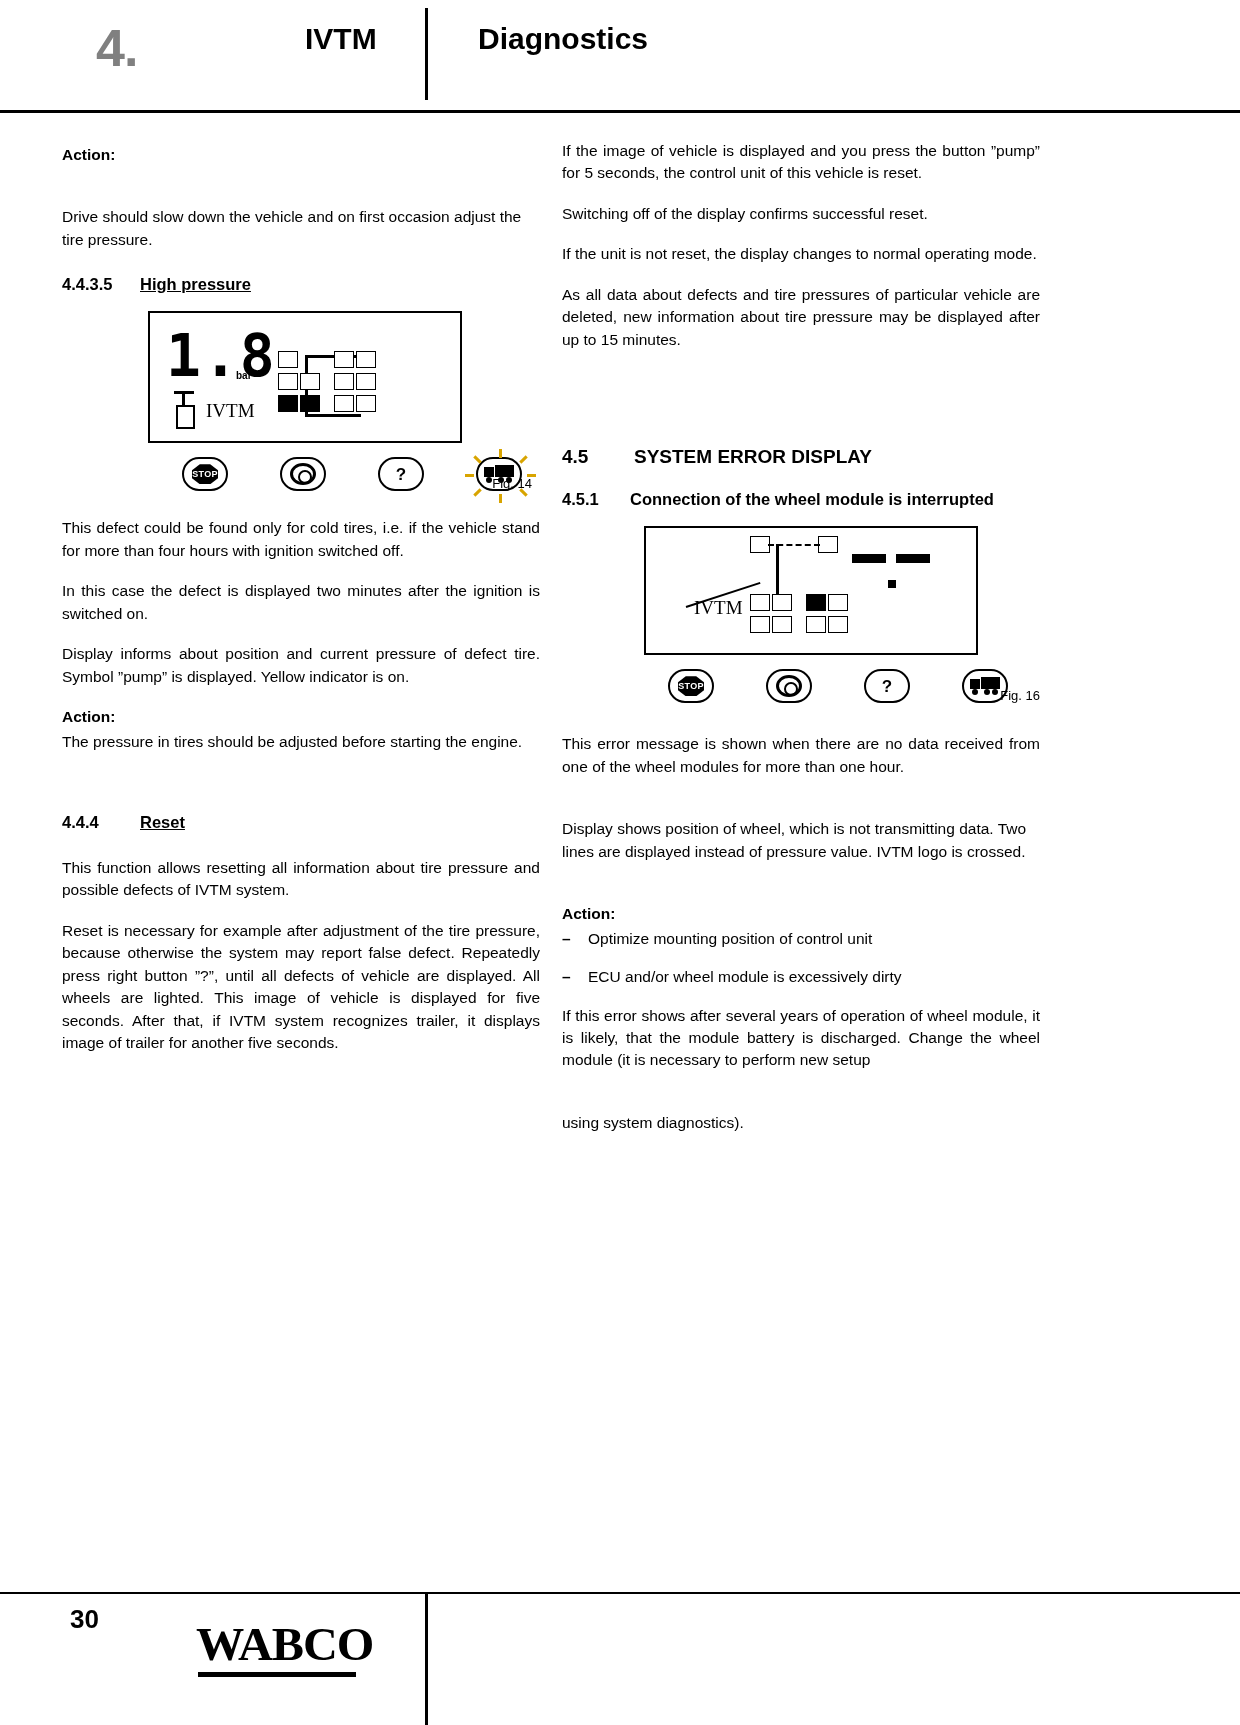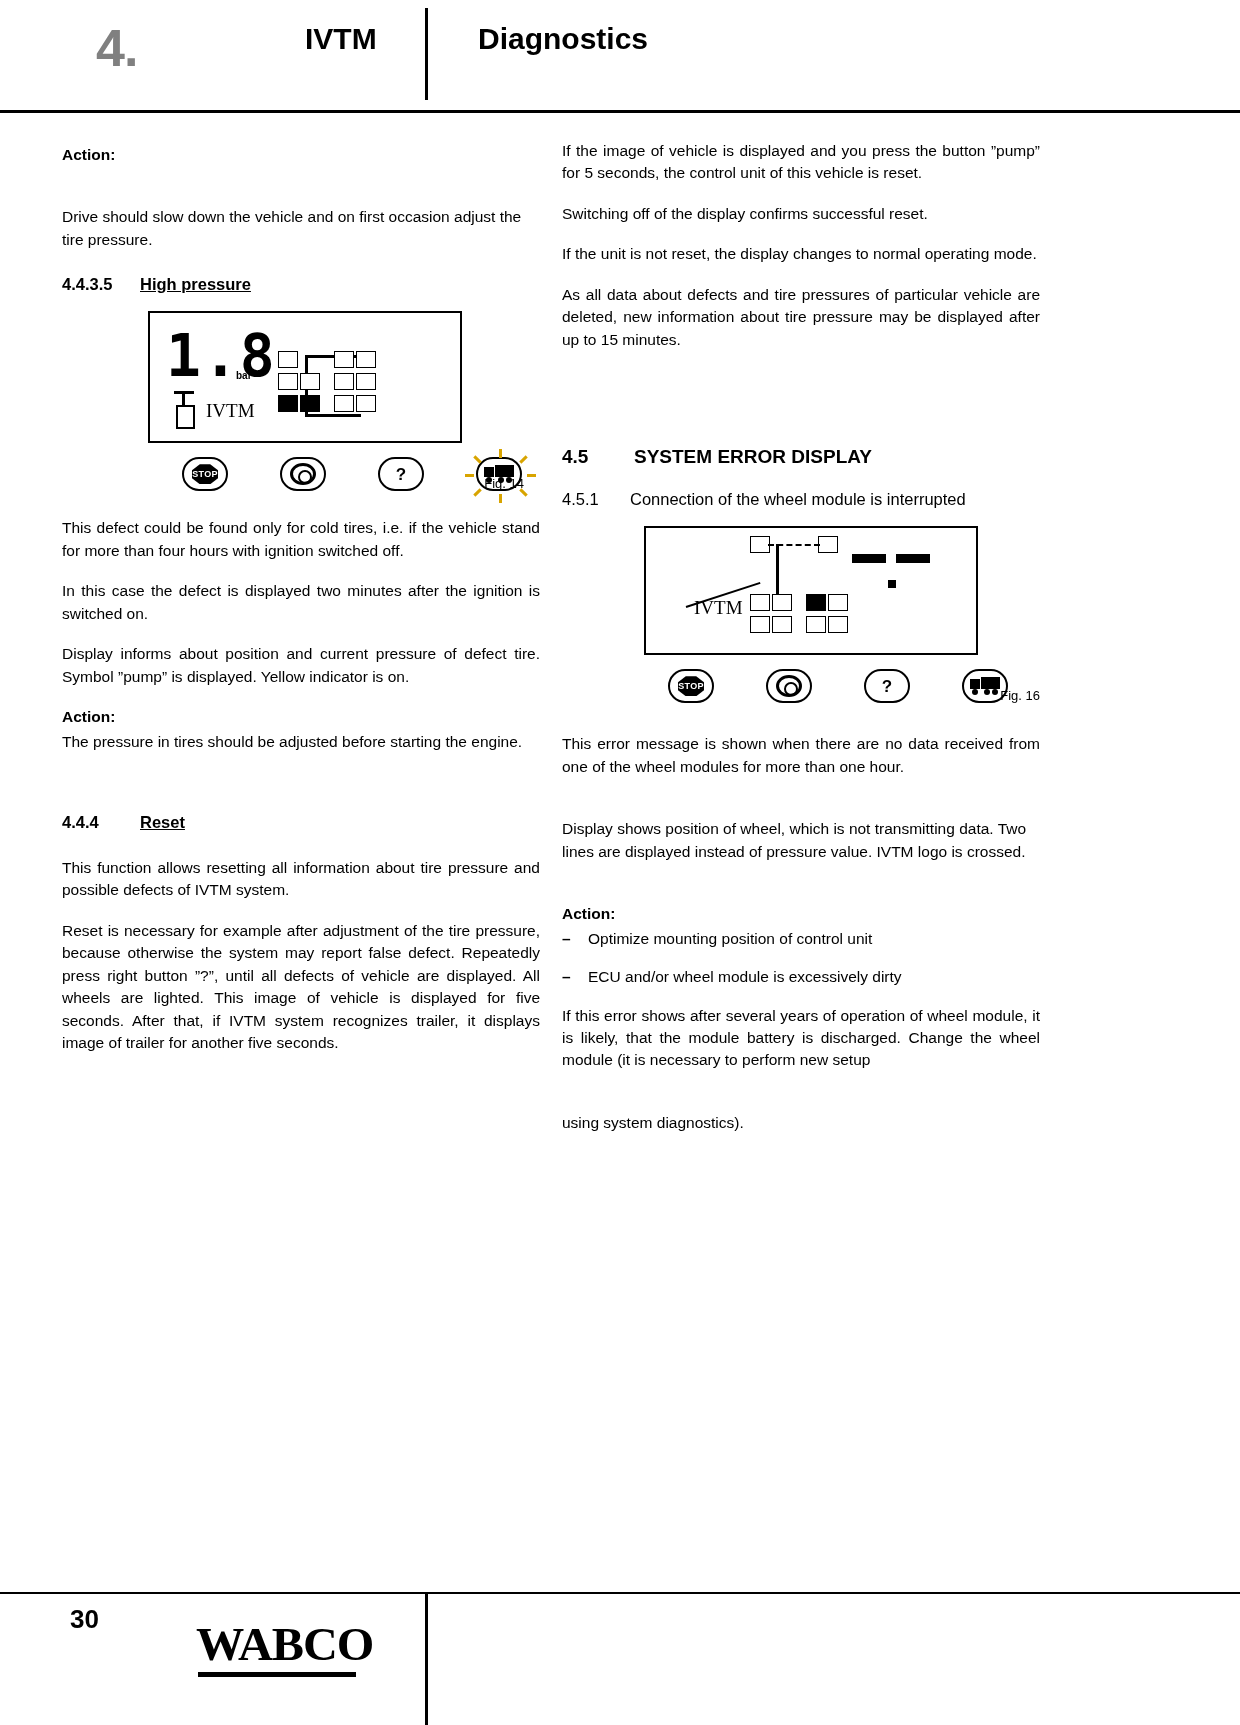--- a/index.html
+++ b/index.html
@@ -85,21 +85,21 @@
   }
   h3.sec .num { display: inline-block; min-width: 78px; }
   h2.bigsec {
     font-size: 19px;
     font-weight: bold;
     margin: 30px 0 18px 0;
   }
   h2.bigsec .num { display: inline-block; min-width: 72px; }
   h3.sub {
     font-size: 16.5px;
-    font-weight: normal;
+    font-weight: bold;
     margin: 0 0 16px 0;
     line-height: 1.3;
   }
   h3.sub .num {
     display: inline-block;
     width: 68px;
     vertical-align: top;
   }
   h3.sub .txt {
     display: inline-block;
@@ -422,21 +422,21 @@
           <div class="ray" style="left:33px; top:0px;"></div>
           <div class="ray" style="left:33px; top:45px;"></div>
           <div class="ray" style="left:2px; top:22px; transform:rotate(90deg);"></div>
           <div class="ray" style="left:64px; top:22px; transform:rotate(90deg);"></div>
           <div class="ray" style="left:10px; top:6px; transform:rotate(-45deg);"></div>
           <div class="ray" style="left:56px; top:6px; transform:rotate(45deg);"></div>
           <div class="ray" style="left:10px; top:39px; transform:rotate(45deg);"></div>
           <div class="ray" style="left:56px; top:39px; transform:rotate(-45deg);"></div>
         </div>
       </div>
-      <div class="figcap" style="right:16px; top:22px;">Fig. 14</div>
+      <div class="figcap" style="right:8px; top:22px;">Fig. 14</div>
     </div>
   </div>
 
   <p>This defect could be found only for cold tires, i.e. if the vehicle stand for more than four hours with ignition switched off.</p>
   <p>In this case the defect is displayed two minutes after the ignition is switched on.</p>
   <p>Display informs about position and current pressure of defect tire. Symbol ”pump” is displayed. Yellow indicator is on.</p>
 
   <div class="lead">Action:</div>
   <p>The pressure in tires should be adjusted before starting the engine.</p>
 

